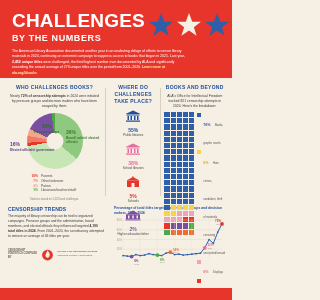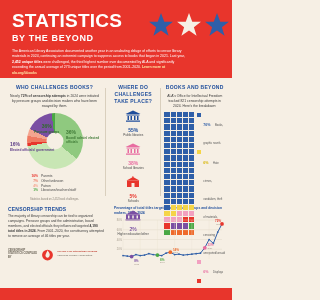--- a/index.html
+++ b/index.html
@@ -136,22 +136,22 @@
     background: radial-gradient(circle at 6px 0px, #e8352c 4px, transparent 4.5px);
     background-size: 12px 6px; background-repeat: repeat-x; opacity:.5;
   }
 </style>
 </head>
 <body>
 
 <div class="page">
 
   <div class="header">
-    <div class="title">STATISTICS</div>
-    <div class="subtitle">BY THE BEYOND</div>
+    <div class="title">CHALLENGES</div>
+    <div class="subtitle">BY THE NUMBERS</div>
     <div class="intro"><span>The American Library Association documented another year in an unabating deluge of efforts to censor library materials in 2024, continuing an extremist campaign to suppress access to books that began in 2021. Last year, </span><b>2,452 unique titles</b><span> were challenged, the third highest number ever documented by ALA and significantly exceeding the annual average of 273 unique titles over the period from 2001–2020. </span><span class="lnk">Learn more at ala.org/bbooks</span></div>
     <div class="stars">
       <svg class="star" viewBox="0 0 24 24">
           <polygon points="12,1 15,9 23,9 16.5,14 19,22 12,17 5,22 7.5,14 1,9 9,9" fill="#2f5fa8"></polygon>
         </svg>
       <svg class="star" viewBox="0 0 24 24">
           <polygon points="12,1 15,9 23,9 16.5,14 19,22 12,17 5,22 7.5,14 1,9 9,9" fill="#f6efe4"></polygon>
         </svg>
       <svg class="star" viewBox="0 0 24 24">
           <polygon points="12,1 15,9 23,9 16.5,14 19,22 12,17 5,22 7.5,14 1,9 9,9" fill="#2f5fa8"></polygon>

